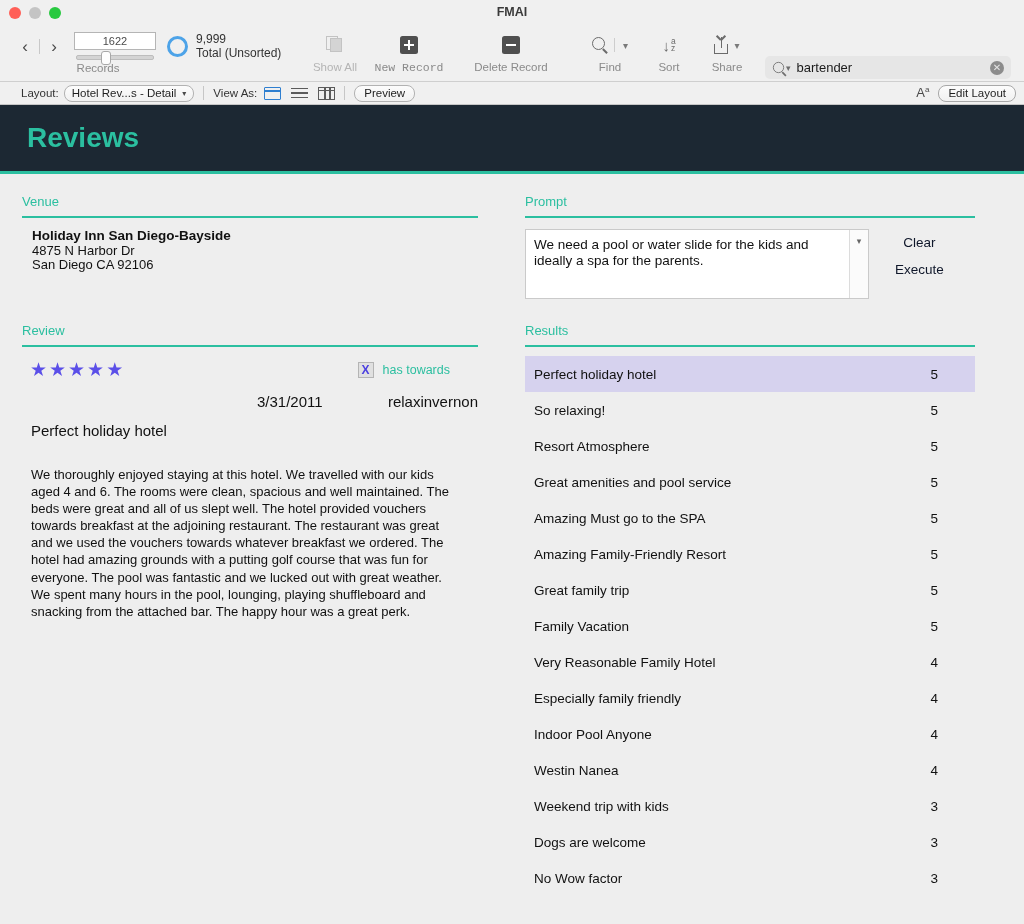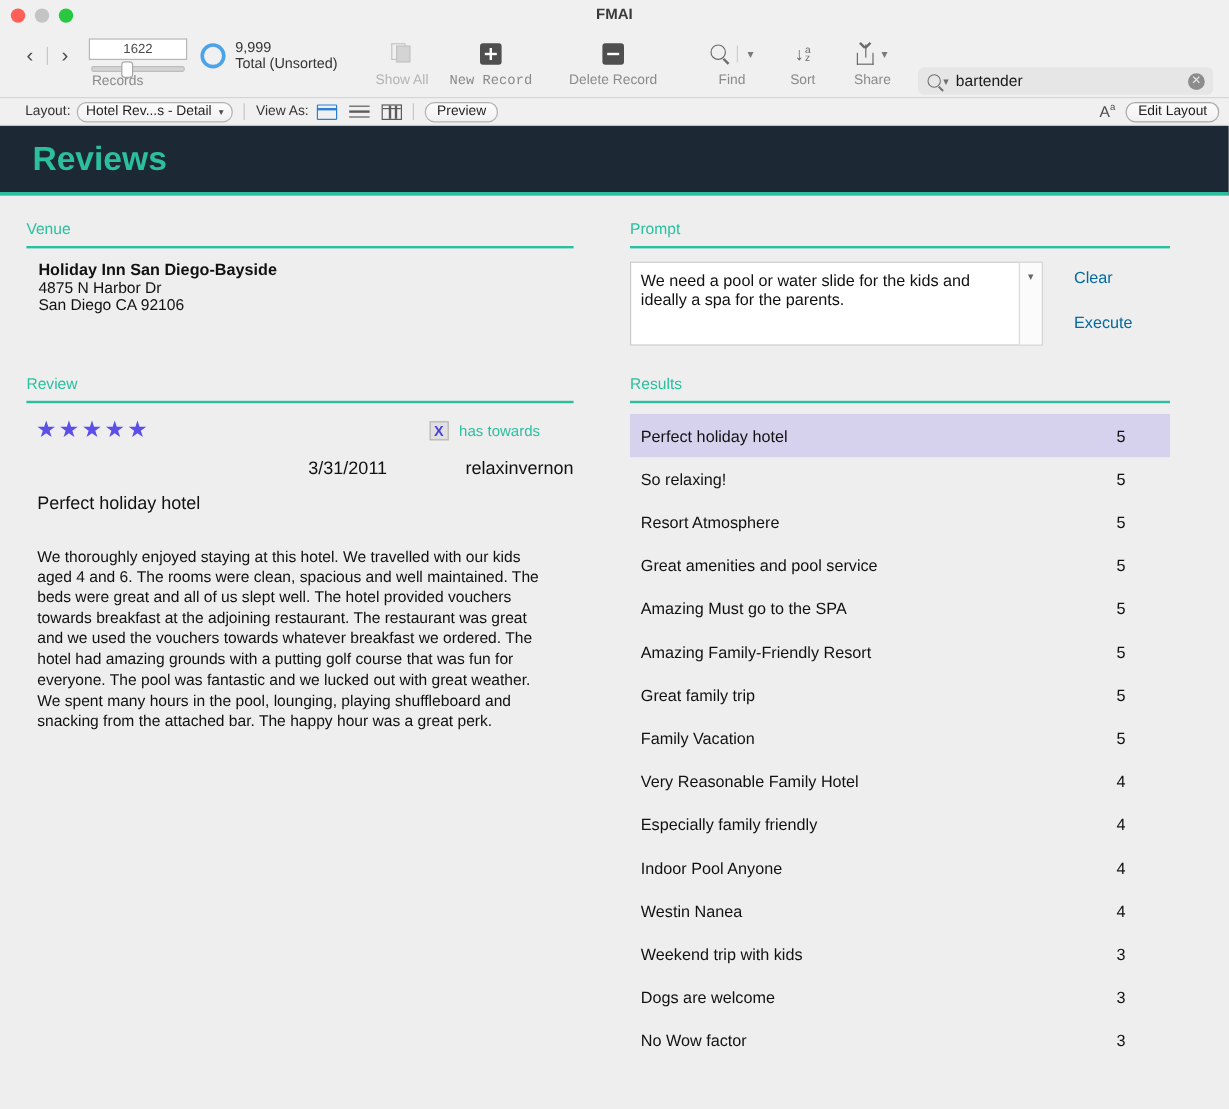--- a/index.html
+++ b/index.html
@@ -325,21 +325,21 @@
     border: 1px solid #a8a8a8;
     border-radius: 8px;
     padding: 0 9px;
     font-size: 11.5px;
     color: #1e1e1e;
     line-height: 15px;
   }
 
   
   .banner {
-    height: 58px;
+    height: 69px;
     background: #1c2833;
     display: flex;
     align-items: center;
     padding-left: 27px;
     border-bottom: 3px solid #2bbfa0;
   }
   .banner h1 {
     color: #2bbfa0;
     font-size: 28px;
     font-weight: bold;
@@ -441,23 +441,24 @@
     display: flex;
     justify-content: center;
     padding-top: 6px;
   }
   .prompt-scroll span { font-size: 9px; color: #666; }
   .prompt-actions {
     margin-left: 26px;
     padding-top: 6px;
     display: flex;
     flex-direction: column;
-    gap: 22px;
+    gap: 12px;
     font-size: 13.5px;
-    color: #0369a1;
+    color: #0f172a;
+    align-items: center;
   }
   .pa-btn { cursor: default; }
 
   
   .results-panel { left: 525px; top: 149px; width: 450px; }
   .results-list { margin-top: 9px; }
   .res-row {
     display: flex;
     align-items: center;
     height: 36px;

